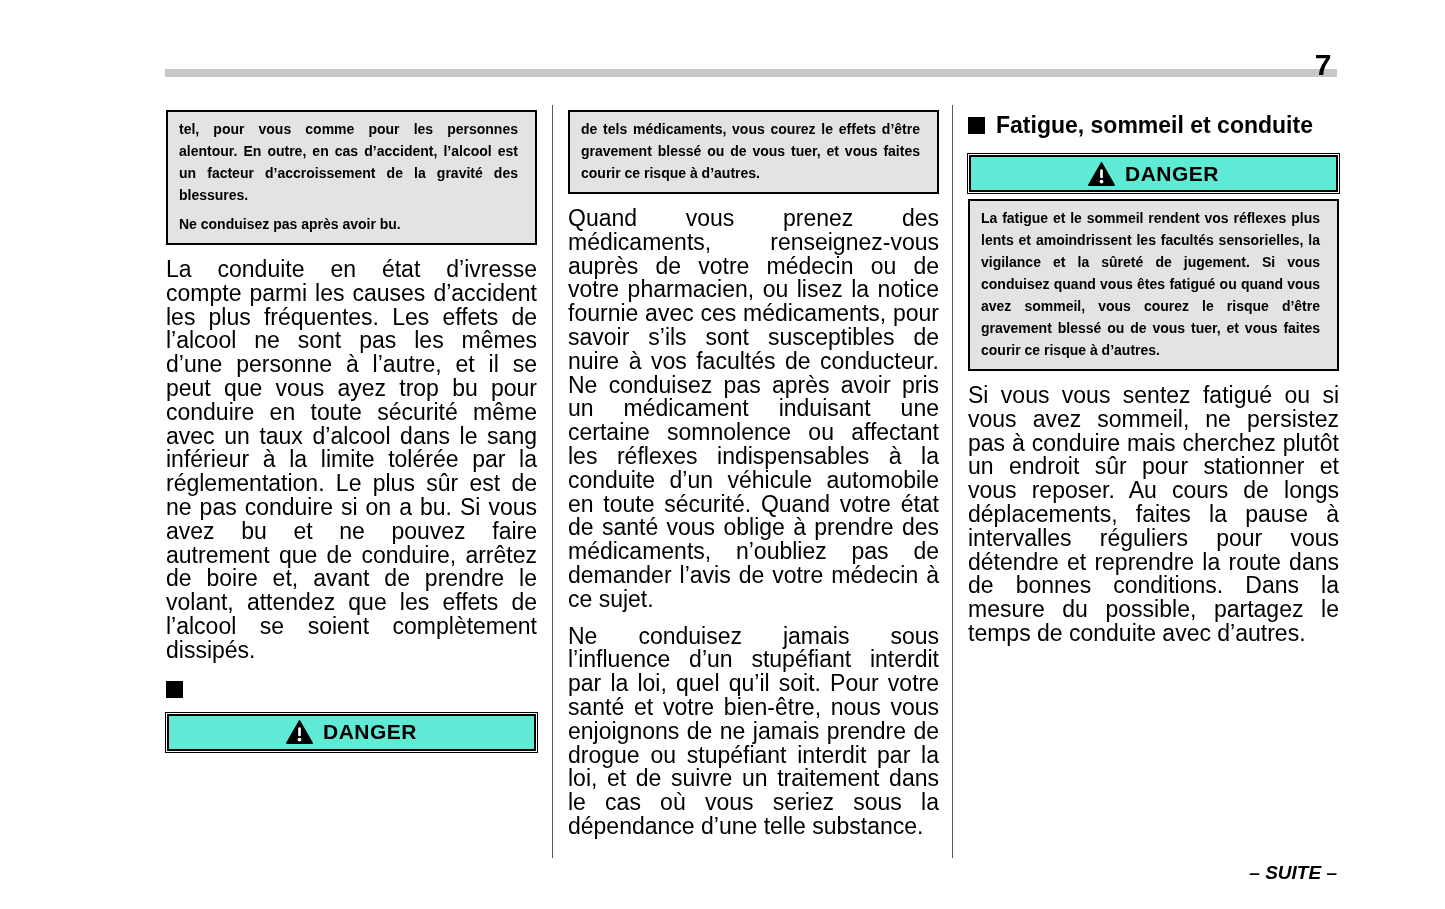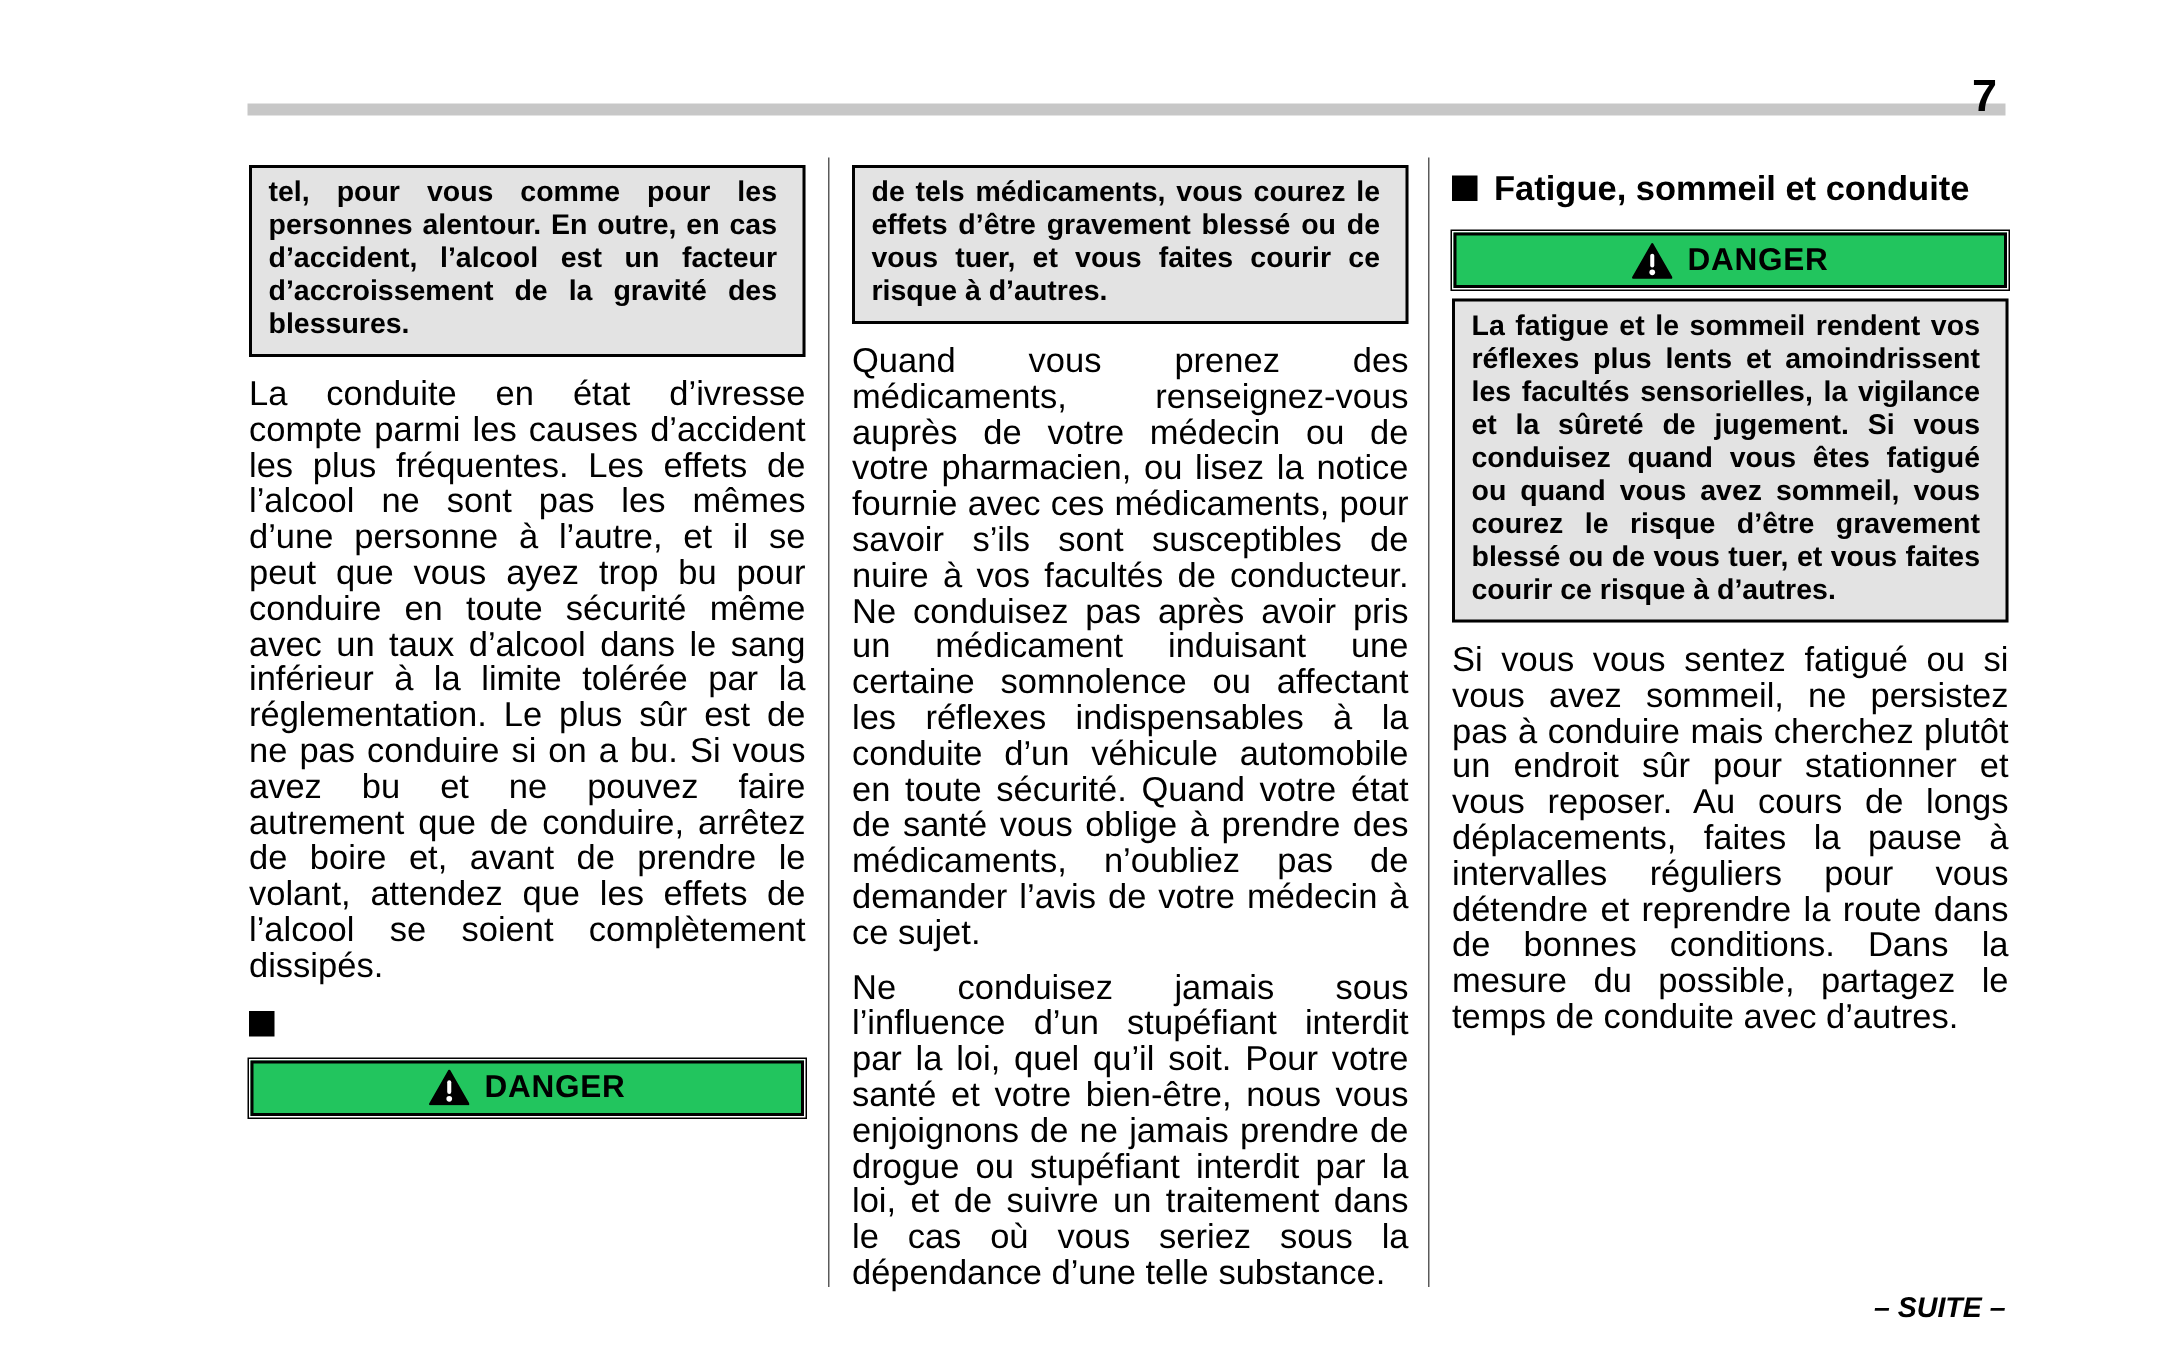--- a/index.html
+++ b/index.html
@@ -28,21 +28,21 @@
   .divider{
     position:absolute;top:105px;width:1px;height:753px;background:#5a5a5a;
   }
   .div1{left:552px;}
   .div2{left:952px;}
   .graybox{
     background:#e3e3e3;
     border:2.5px solid #000;
     padding:6px 17px 8px 11px;
     font-weight:bold;
-    font-size:19px;line-height:22px;
+    font-size:14px;line-height:22px;
     text-align:justify;
     margin:0;
   }
   .graybox.first{margin-top:5px;}
   .graybox p{margin:0;}
   .graybox p + p{margin-top:7px;}
   .para{
     font-size:23px;line-height:23.8px;
     text-align:justify;
     margin:13px 0 10px 0;
@@ -54,21 +54,21 @@
     white-space:nowrap;
   }
   .col3 .section-heading{margin-top:7px;}
   .square-bullet{
     width:17px;height:17px;background:#000;flex:0 0 auto;
   }
   .dangerbox{
     border:2px solid #000;
     outline:1px solid #000;
     outline-offset:1px;
-    background:#22c55e;
+    background:#5eead4;
     margin:2px 1px 7px 1px;
     height:33px;
     display:flex;justify-content:center;align-items:center;gap:10px;
     font-weight:bold;font-size:21px;letter-spacing:0.5px;
   }
   .warn-tri{display:block;}
   .footer-suite{
     position:absolute;top:862px;right:108px;
     font-size:19px;font-weight:bold;font-style:italic;
   }
@@ -80,20 +80,21 @@
 
   <div class="header-bar"></div>
   <div class="page-number">7</div>
 
   <div class="divider div1"></div>
   <div class="divider div2"></div>
 
   <div class="col col1">
     <div class="graybox first">
       <p>tel, pour vous comme pour les personnes alentour. En outre, en cas d’accident, l’alcool est un facteur d’accroissement de la gravité des blessures.</p>
+      <p>Ne conduisez pas après avoir bu.</p>
     </div>
     <p class="para">La conduite en état d’ivresse compte parmi les causes d’accident les plus fréquentes. Les effets de l’alcool ne sont pas les mêmes d’une personne à l’autre, et il se peut que vous ayez trop bu pour conduire en toute sécurité même avec un taux d’alcool dans le sang inférieur à la limite tolérée par la réglementation. Le plus sûr est de ne pas conduire si on a bu. Si vous avez bu et ne pouvez faire autrement que de conduire, arrêtez de boire et, avant de prendre le volant, attendez que les effets de l’alcool se soient complètement dissipés.</p>
     <div class="section-heading">
       <span class="square-bullet"></span>
     </div>
     <div class="dangerbox">
       <svg class="warn-tri" width="27" height="24" viewBox="0 0 100 88" aria-hidden="true">
         <path d="M50 3 L97 85 L3 85 Z" fill="#000" stroke="#000" stroke-width="6" stroke-linejoin="round"></path>
         <rect x="45" y="26" width="10" height="34" rx="5" fill="#fff"></rect>
         <circle cx="50" cy="72" r="7" fill="#fff"></circle>

